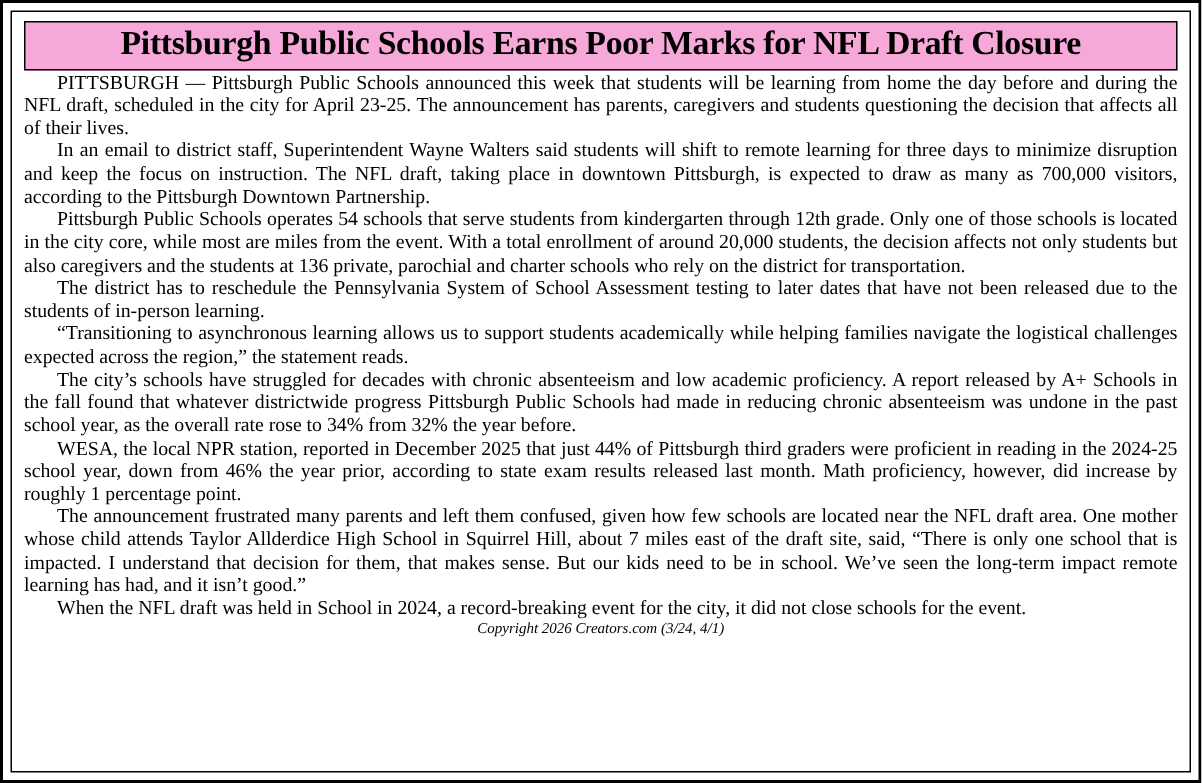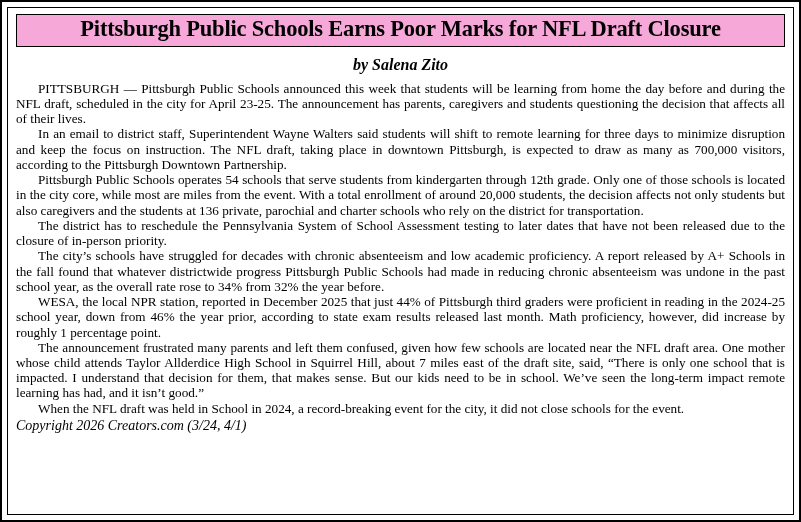--- a/index.html
+++ b/index.html
@@ -61,43 +61,44 @@
     line-height: 1.155;
     text-align: justify;
     text-justify: inter-word;
     hyphens: auto;
   }
   .body-copy p {
     margin: 0;
     text-indent: 22px;
   }
   .copyright {
+    text-align: center;
     font-style: italic;
-    font-size: 14px;
+    font-size: 10px;
     margin-top: 2px;
     font-family: "Liberation Serif", serif;
   }
 </style>
 </head>
 <body>
 
 <div class="page">
   <div class="inner">
 
     <div class="headline-bar">
       <div class="headline">Pittsburgh Public Schools Earns Poor Marks for NFL Draft Closure</div>
     </div>
 
-    <div class="byline">by Salena Zito</div>
 
     <div class="body-copy">
       <p>PITTSBURGH — Pittsburgh Public Schools announced this week that students will be learning from home the day before and during the NFL draft, scheduled in the city for April 23-25. The announcement has parents, caregivers and students questioning the decision that affects all of their lives.</p>
       <p>In an email to district staff, Superintendent Wayne Walters said students will shift to remote learning for three days to minimize disruption and keep the focus on instruction. The NFL draft, taking place in downtown Pittsburgh, is expected to draw as many as 700,000 visitors, according to the Pittsburgh Downtown Partnership.</p>
       <p>Pittsburgh Public Schools operates 54 schools that serve students from kindergarten through 12th grade. Only one of those schools is located in the city core, while most are miles from the event. With a total enrollment of around 20,000 students, the decision affects not only students but also caregivers and the students at 136 private, parochial and charter schools who rely on the district for transportation.</p>
-      <p>The district has to reschedule the Pennsylvania System of School Assessment testing to later dates that have not been released due to the closure of in-person priority.</p>
+      <p>The district has to reschedule the Pennsylvania System of School Assessment testing to later dates that have not been released due to the students of in-person learning.</p>
+      <p>“Transitioning to asynchronous learning allows us to support students academically while helping families navigate the logistical challenges expected across the region,” the statement reads.</p>
       <p>The city’s schools have struggled for decades with chronic absenteeism and low academic proficiency. A report released by A+ Schools in the fall found that whatever districtwide progress Pittsburgh Public Schools had made in reducing chronic absenteeism was undone in the past school year, as the overall rate rose to 34% from 32% the year before.</p>
       <p>WESA, the local NPR station, reported in December 2025 that just 44% of Pittsburgh third graders were proficient in reading in the 2024-25 school year, down from 46% the year prior, according to state exam results released last month. Math proficiency, however, did increase by roughly 1 percentage point.</p>
       <p>The announcement frustrated many parents and left them confused, given how few schools are located near the NFL draft area. One mother whose child attends Taylor Allderdice High School in Squirrel Hill, about 7 miles east of the draft site, said, “There is only one school that is impacted. I understand that decision for them, that makes sense. But our kids need to be in school. We’ve seen the long-term impact remote learning has had, and it isn’t good.”</p>
       <p>When the NFL draft was held in School in 2024, a record-breaking event for the city, it did not close schools for the event.</p>
     </div>
 
     <div class="copyright">Copyright 2026 Creators.com (3/24, 4/1)</div>
 
   </div>
 </div>

